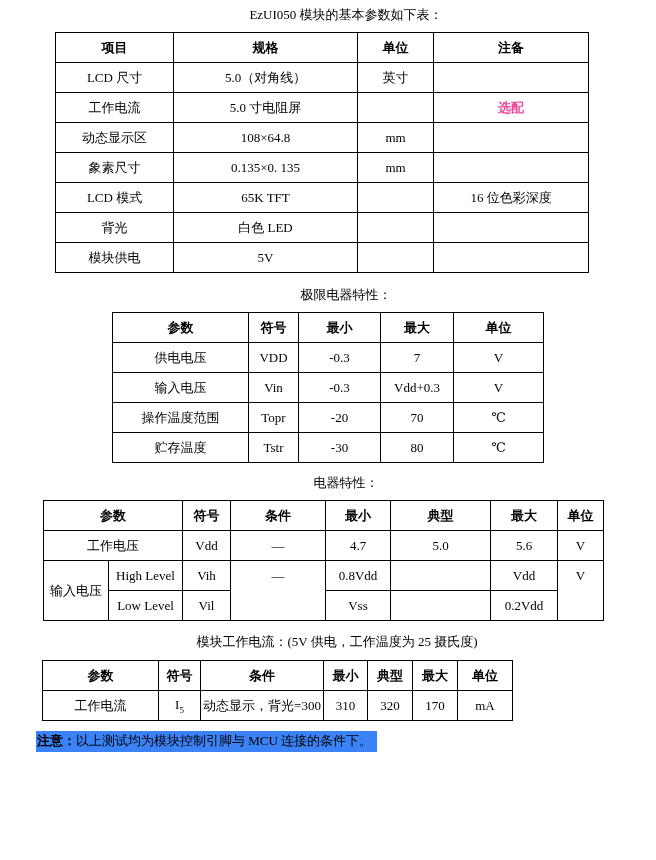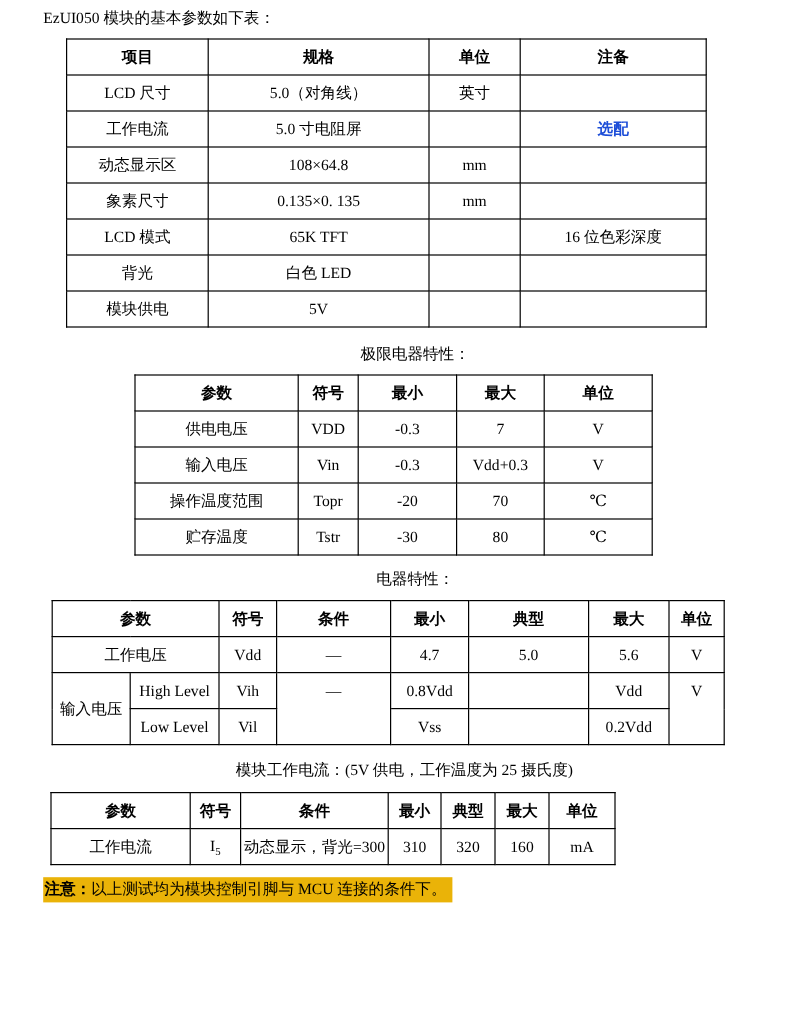--- a/index.html
+++ b/index.html
@@ -1,42 +1,42 @@
 <!DOCTYPE html>
 <html><head>
 <meta charset="utf-8">
 <style>
   html,body { margin:0; padding:0; }
   body {
     width:656px; height:860px; background:#ffffff; color:#000;
     font-family:"Liberation Serif","DejaVu Serif",serif;
     font-size:13px;
   }
-  .intro { margin:6px 0 0 36px; line-height:17px; }
+  .intro { margin:6px 0 0 36px; line-height:17px;text-align:center; }
   .sec-title { margin:0 0 0 36px; line-height:17px;text-align:center; }
   table { border-collapse:collapse; table-layout:fixed; }
   th, td {
     border:1px solid #000; text-align:center; vertical-align:middle;
     font-size:13px; padding:0 2px; overflow:hidden; white-space:nowrap;
     font-weight:normal; height:29px;
   }
   tr { height:30px; }
   th { font-weight:bold; }
   #basic-table   { width:533px; margin:9px 0 0 55px; }
   #limit-table   { width:431px; margin:9px 0 0 112px; }
   #elec-table    { width:560px; margin:8px 0 0 43px; }
   #current-table { width:470px; margin:10px 0 0 42px; }
   .h-limit   { margin:13px 0 0 36px; }
   .h-elec    { margin:12px 0 0 36px;font-family:Liberation Mono, monospace; }
   .h-current { margin:12px 18px 0 36px; }
-  .opt-link { color:#1d4ed8; font-weight:bold; cursor:pointer; }
+  .opt-link { color:#ec4899; font-weight:bold; cursor:pointer; }
   .vtop { vertical-align:top; padding-top:7px; }
   .note { margin:10px 0 0 36px; }
   .note-hl {
-    display:inline-block; background:#eab308; padding:2px 5px 3px 1px;
+    display:inline-block; background:#3b82f6; padding:2px 5px 3px 1px;
     line-height:16px;
   }
   .note-label { font-weight:bold; }
   sub { font-size:9px; }
 </style>
 </head>
 <body>
 
 <div class="intro">EzUI050 模块的基本参数如下表：</div>
 
@@ -221,21 +221,21 @@
     <th>典型</th>
     <th>最大</th>
     <th>单位</th>
   </tr>
   <tr>
     <td>工作电流</td>
     <td><span>I</span><sub>5</sub></td>
     <td>动态显示，背光=300</td>
     <td>310</td>
     <td>320</td>
-    <td>160</td>
+    <td>170</td>
     <td>mA</td>
   </tr>
 </tbody>
   </table>
 
 <div class="note">
   <span class="note-hl"><span class="note-label">注意：</span><span>以上测试均为模块控制引脚与 MCU 连接的条件下。</span></span>
 </div>
 
 </body></html>

